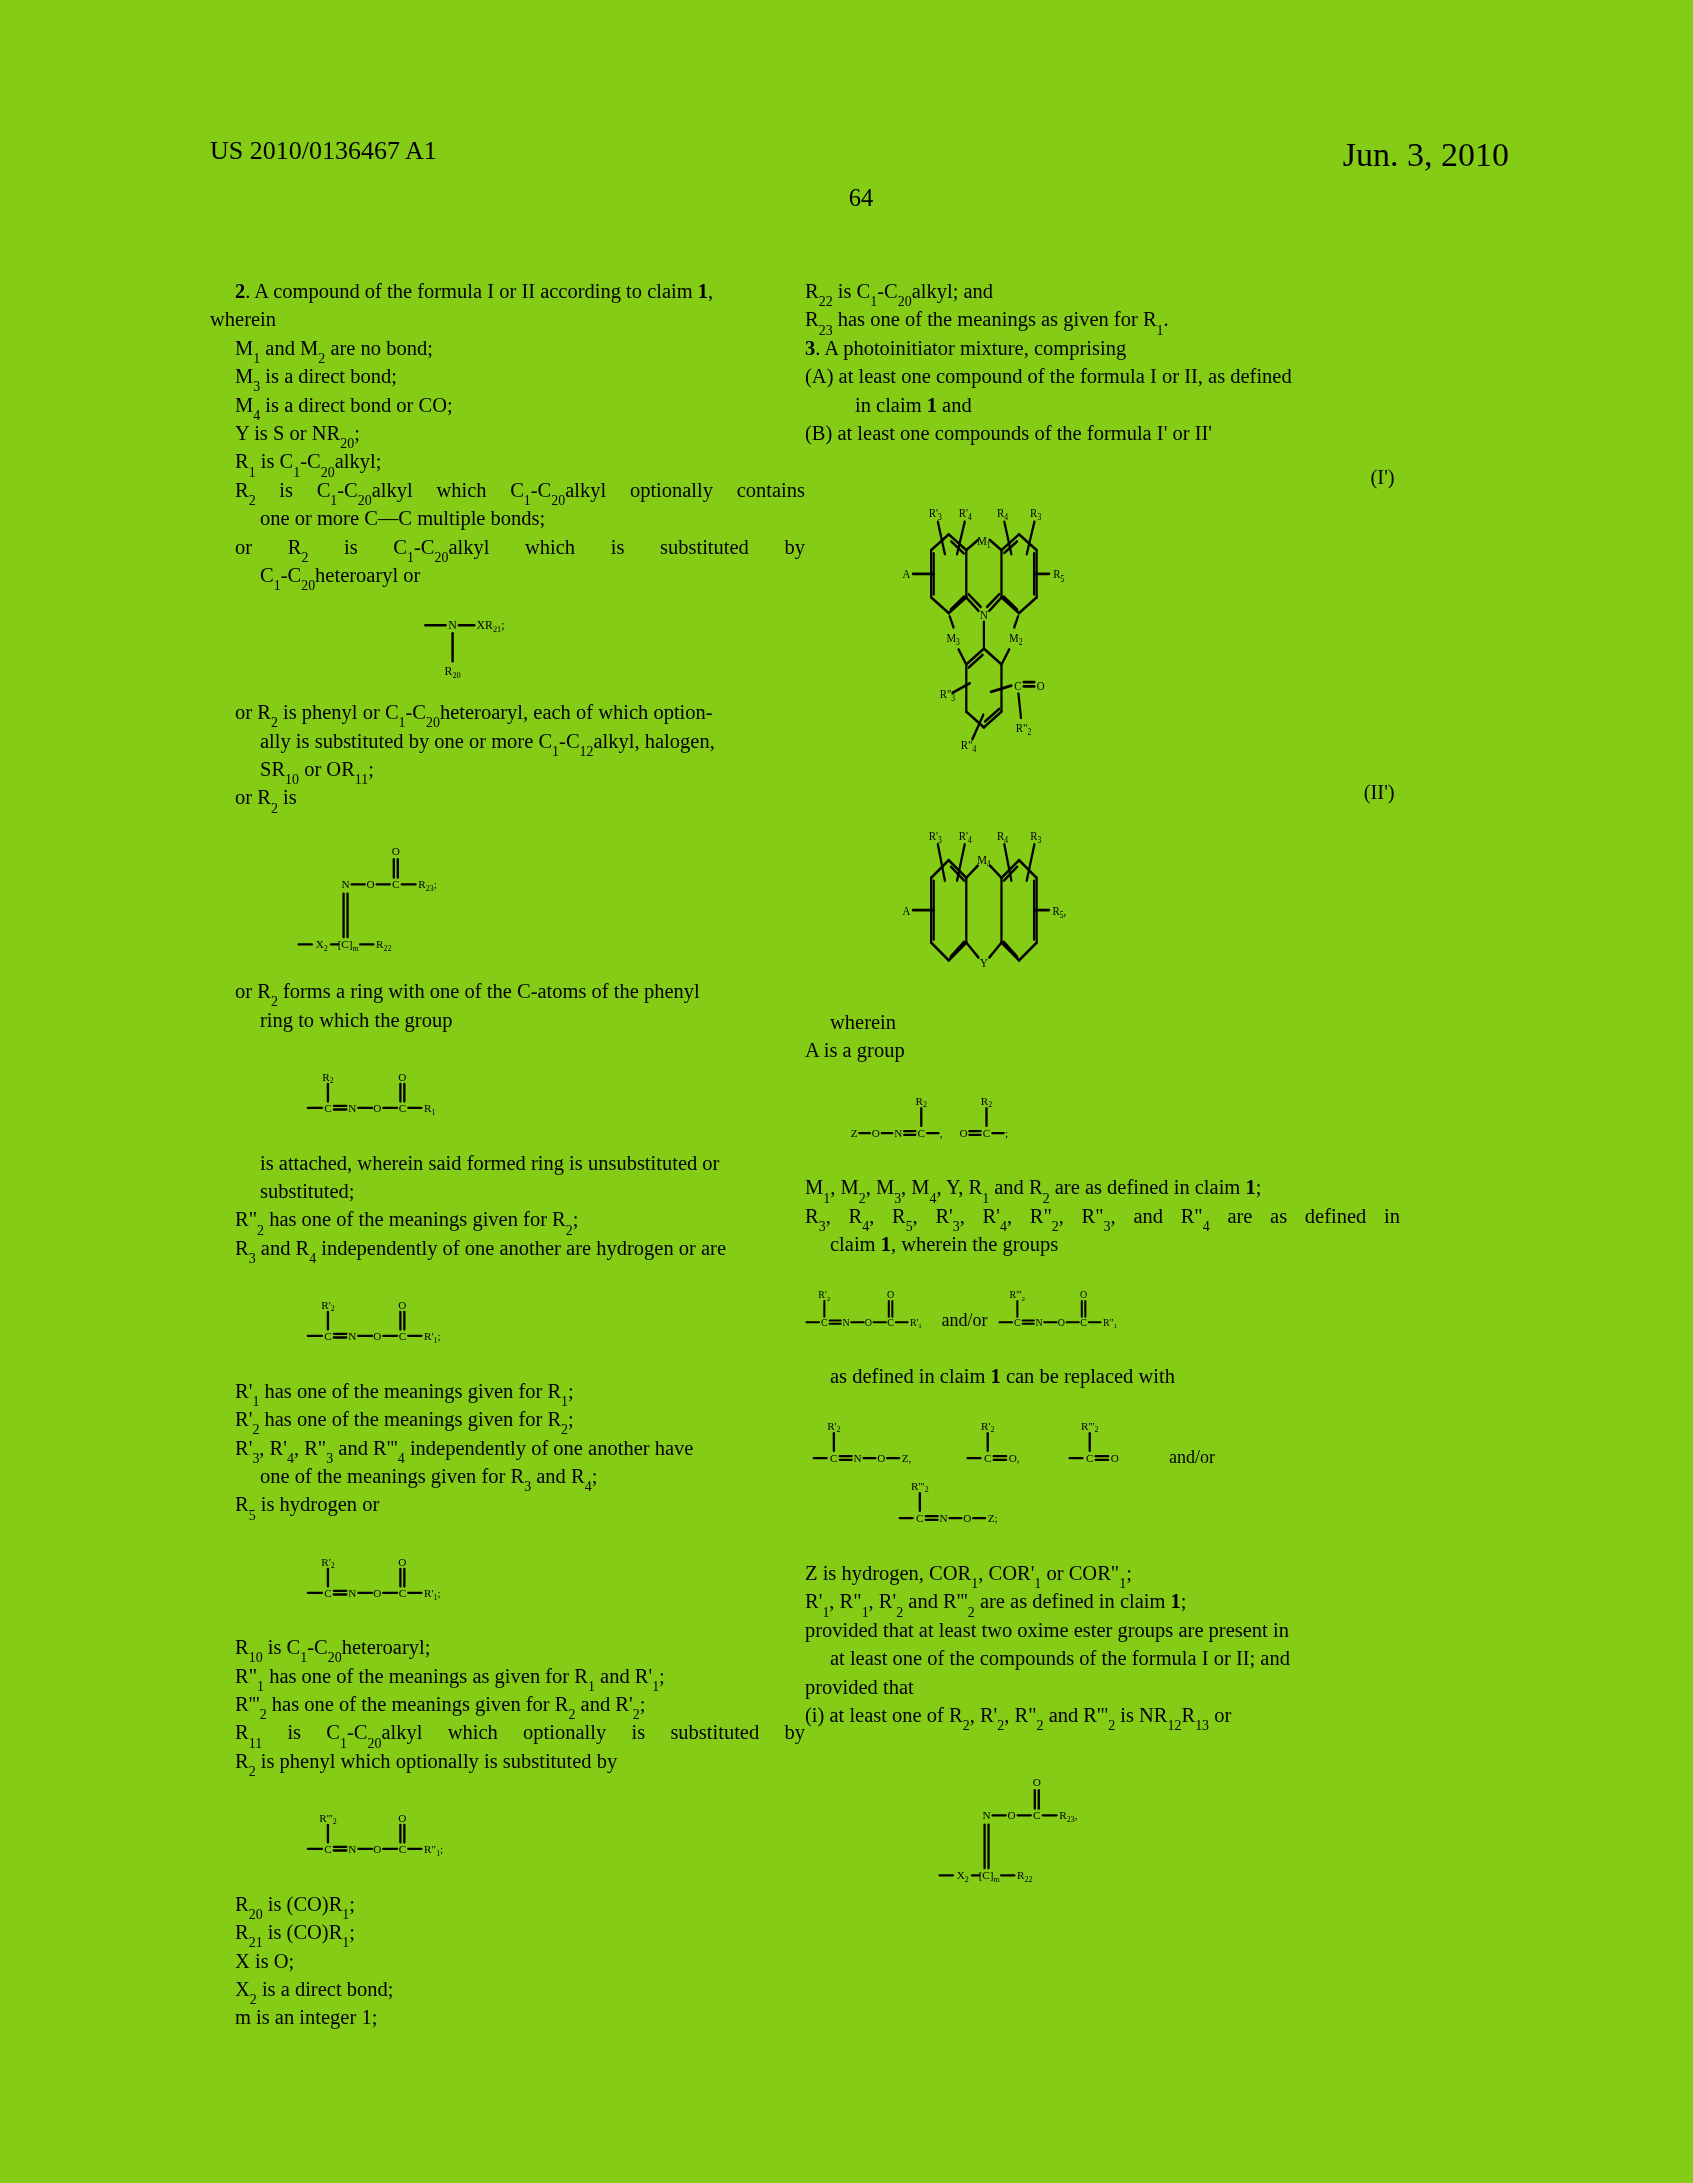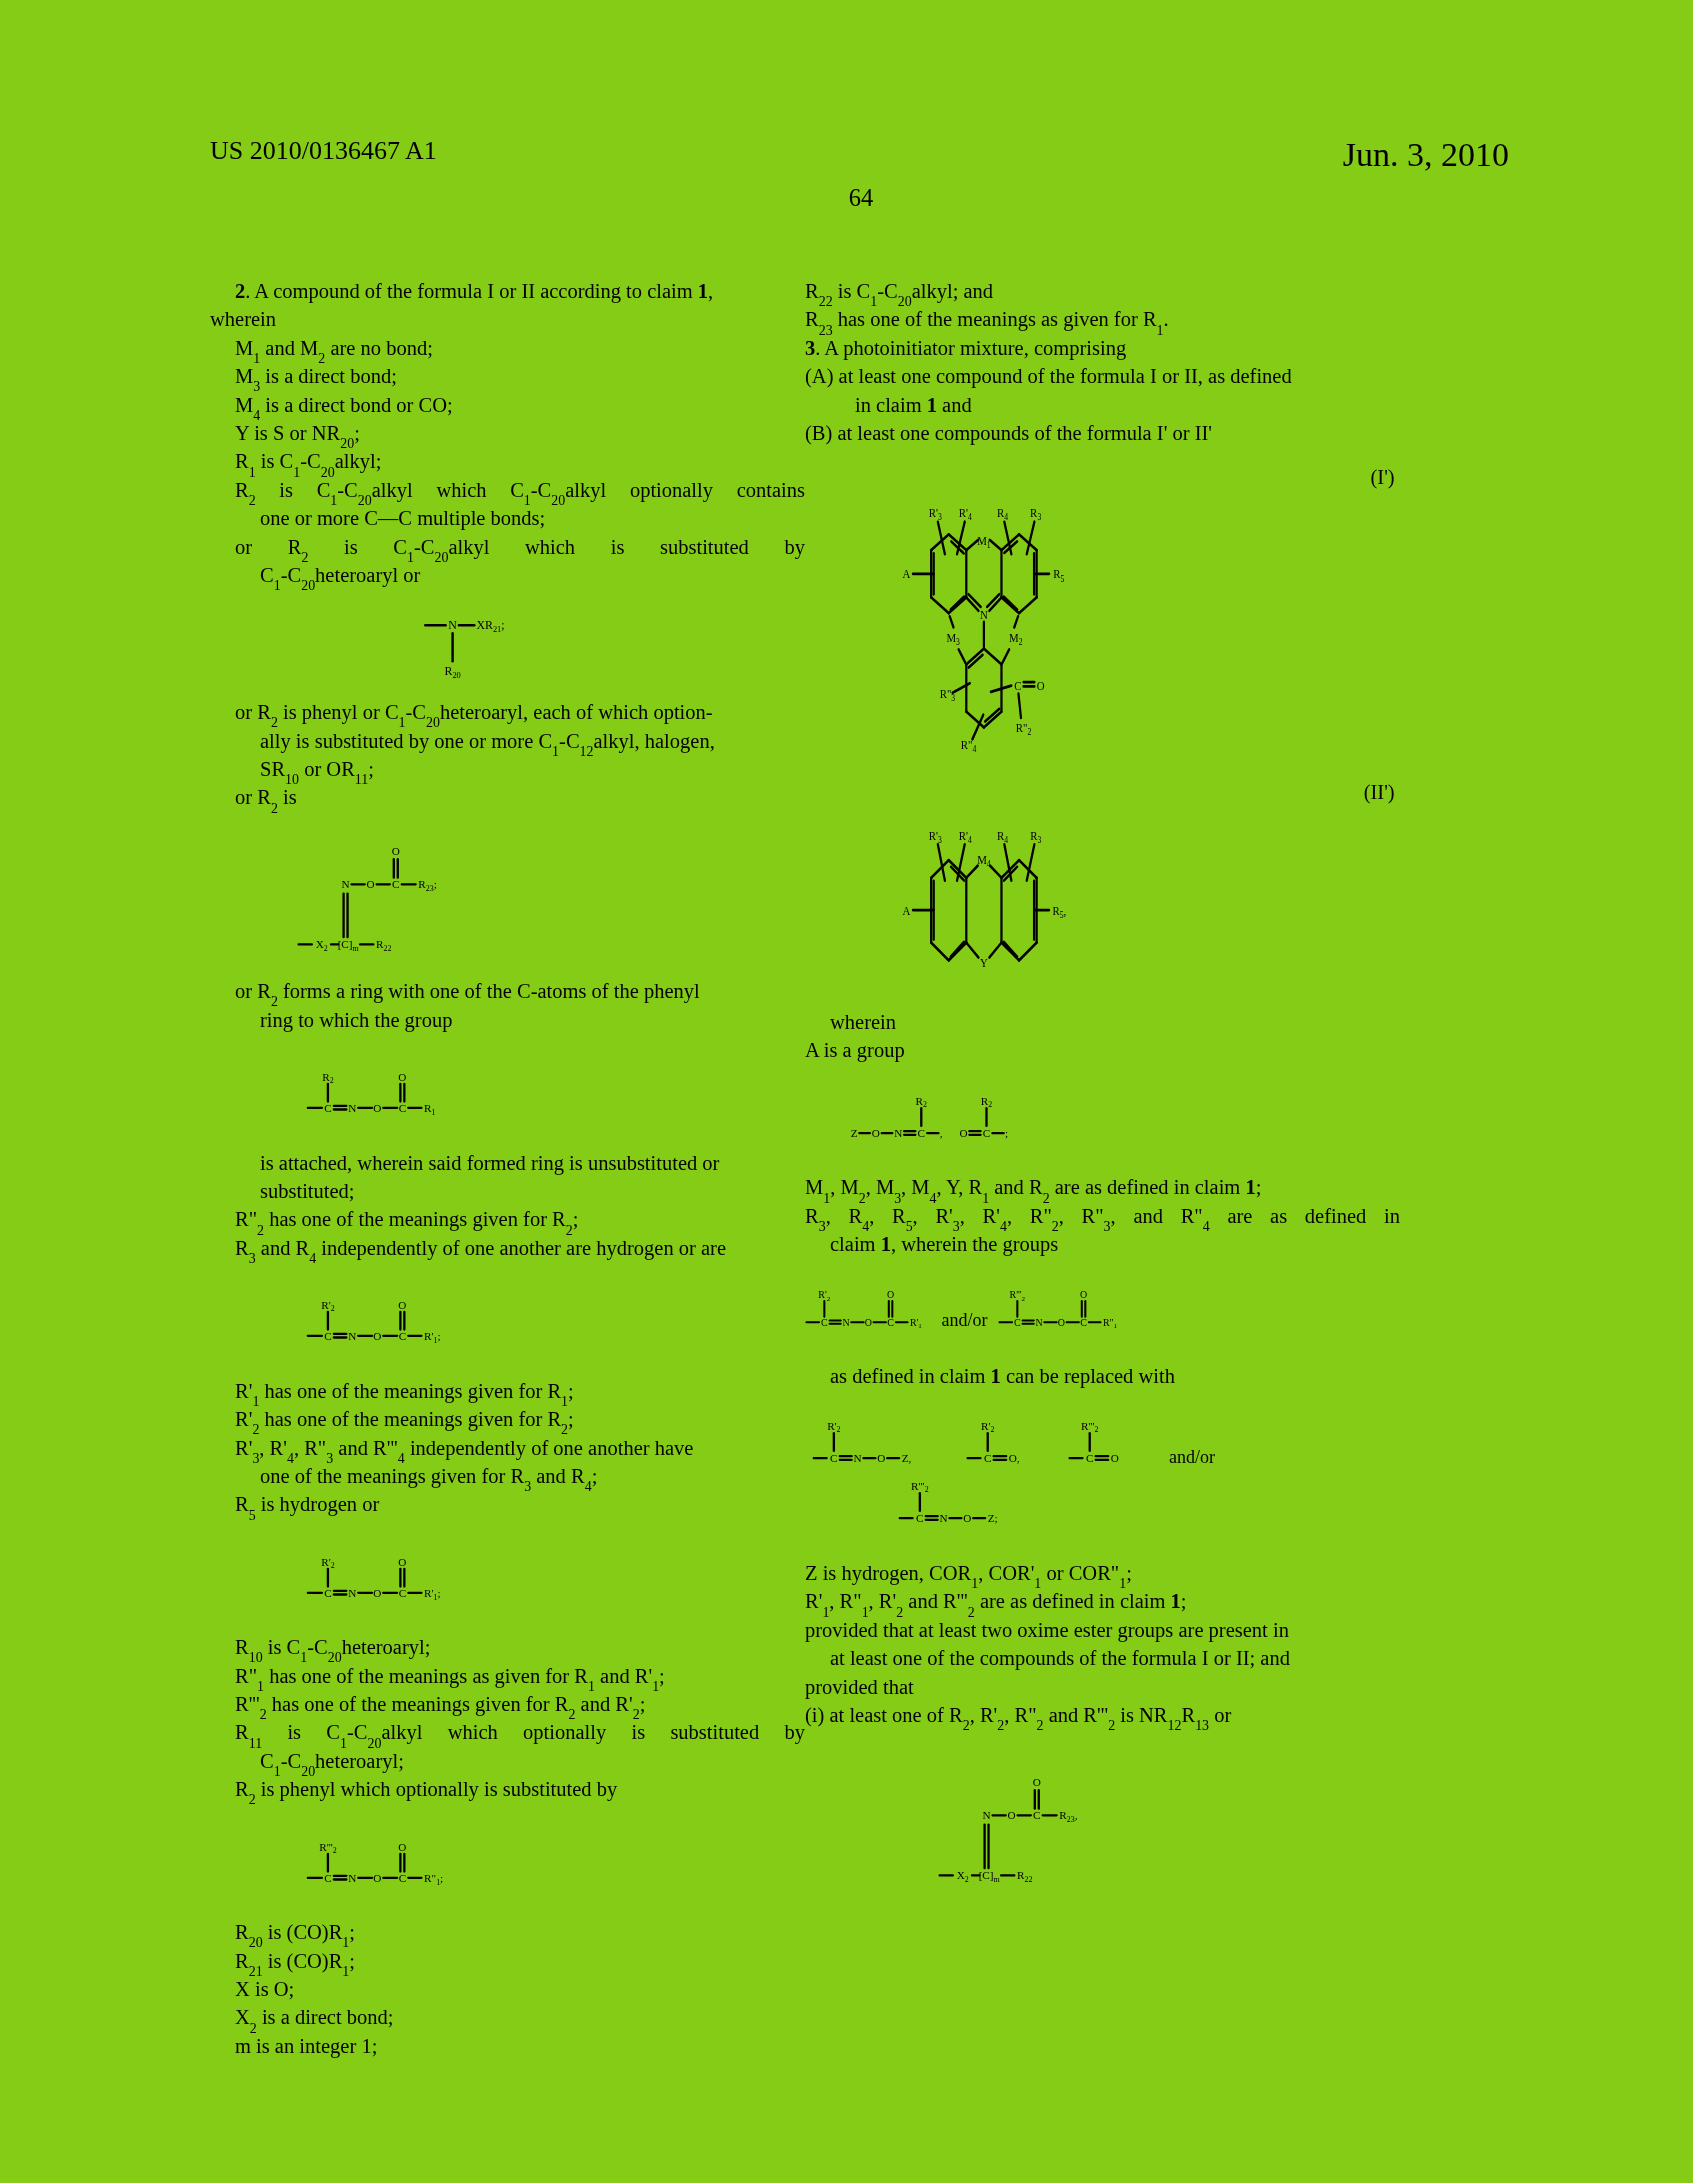--- a/index.html
+++ b/index.html
@@ -198,21 +198,20 @@
           <text x="358" y="140" text-anchor="start"><tspan>R'</tspan><tspan dy="8" font-size="24">1</tspan><tspan dy="-8">;</tspan></text>
         </svg>
       </figure>
 
       <div>
 
       <div class="line i1">R<sub>10</sub> is C<sub>1</sub>-C<sub>20</sub>heteroaryl;</div>
           <div class="line i1">R"<sub>1</sub> has one of the meanings as given for R<sub>1</sub> and R'<sub>1</sub>;</div>
           <div class="line i1">R'''<sub>2</sub> has one of the meanings given for R<sub>2</sub> and R'<sub>2</sub>;</div>
           <div class="line i1 jl">R<sub>11</sub> is C<sub>1</sub>-C<sub>20</sub>alkyl which optionally is substituted by</div>
-          <div class="line i2">C<sub>1</sub>-C<sub>20</sub>heteroaryl;</div>
           <div class="line i1">R<sub>2</sub> is phenyl which optionally is substituted by</div>
         </div>
 
       <figure class="fig-s3">
         <svg viewBox="0 0 430 170" width="142" height="56">
           <g>
             <line x1="5" y1="127" x2="48" y2="127"></line>
             <line x1="84" y1="121" x2="122" y2="121"></line>
             <line x1="84" y1="132" x2="122" y2="132"></line>
             <line x1="158" y1="127" x2="200" y2="127"></line>

